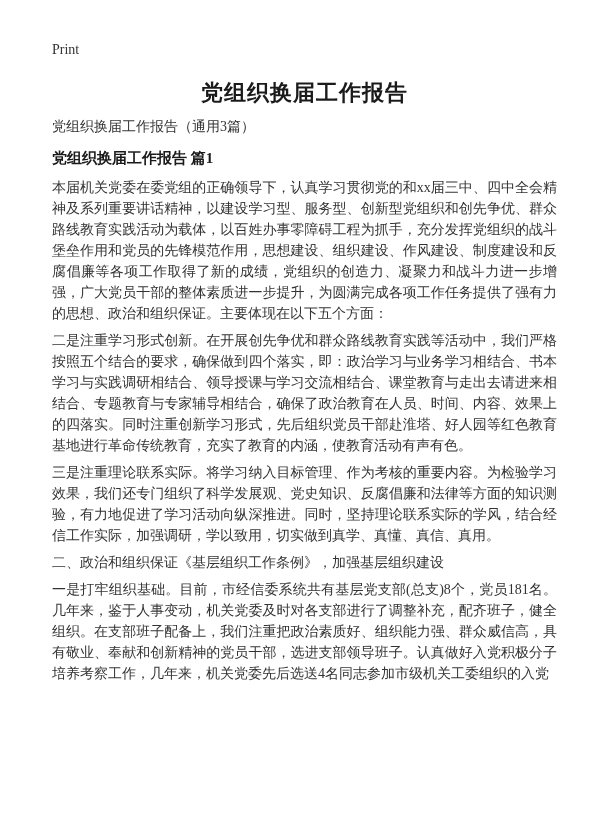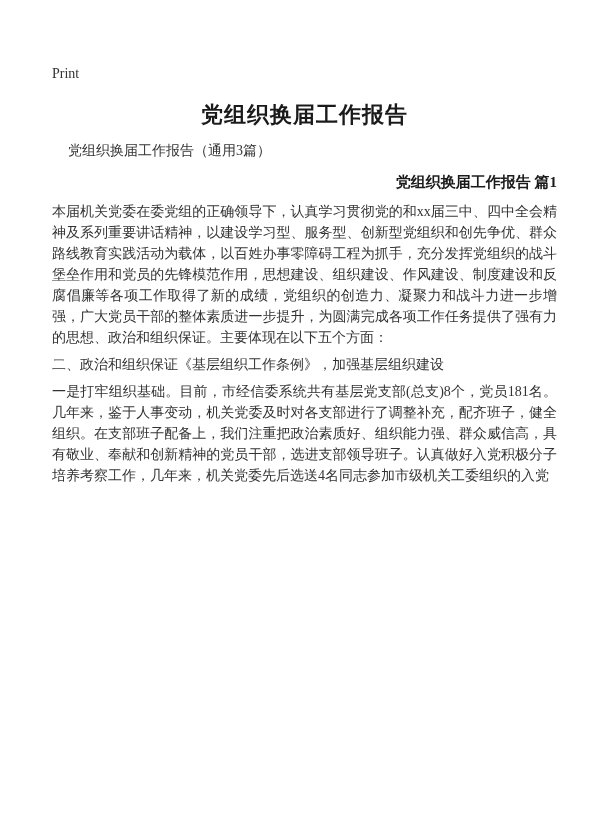--- a/index.html
+++ b/index.html
@@ -6,56 +6,54 @@
     margin: 0;
     padding: 0;
     background: #ffffff;
   }
   .page {
     position: relative;
     width: 600px;
     height: 828px;
     box-sizing: border-box;
     background: #ffffff;
-    padding: 64px 43px 0 52px;
+    padding: 40px 43px 0 52px;
     overflow: hidden;
     font-family: "Liberation Serif", "DejaVu Serif", serif;
     color: #333333;
   }
   .print-link {
     display: inline-block;
     font-size: 14px;
     line-height: 17px;
     color: #333333;
     text-decoration: none;
     cursor: pointer;
   }
   .doc-title {
     margin: 21px 0 0 0;
     font-size: 22px;
     line-height: 28px;
     font-weight: 700;
     text-align: center;
     color: #1a1a1a;
     letter-spacing: 1px;
-    font-family: Liberation Mono, monospace;
   }
   .doc-subtitle {
-    margin: 9px 0 0 16px;
+    margin: 9px 0 0 0;
     font-size: 14px;
     line-height: 21px;
     color: #333333;
   }
   .article-heading {
     margin: 10px 0 8px 0;
     font-size: 15px;
     line-height: 22px;
     font-weight: 700;
     color: #1a1a1a;
-    text-align: right;
   }
   .block {
     margin: 6px 0;
     font-size: 14px;
     line-height: 21px;
     text-align: justify;
     text-justify: inter-ideograph;
     color: #333333;
     word-break: break-all;
   }
@@ -72,20 +70,22 @@
     <h1 class="doc-title">党组织换届工作报告</h1>
 
     <p class="doc-subtitle">党组织换届工作报告（通用3篇）</p>
 
     <h2 class="article-heading">党组织换届工作报告 篇1</h2>
 
     <p class="block">本届机关党委在委党组的正确领导下，认真学习贯彻党的和xx届三中、四中全会精神及系列重要讲话精神，以建设学习型、服务型、创新型党组织和创先争优、群众路线教育实践活动为载体，以百姓办事零障碍工程为抓手，充分发挥党组织的战斗堡垒作用和党员的先锋模范作用，思想建设、组织建设、作风建设、制度建设和反腐倡廉等各项工作取得了新的成绩，党组织的创造力、凝聚力和战斗力进一步增强，广大党员干部的整体素质进一步提升，为圆满完成各项工作任务提供了强有力的思想、政治和组织保证。主要体现在以下五个方面：</p>
 
 
 
+    <p class="block">二是注重学习形式创新。在开展创先争优和群众路线教育实践等活动中，我们严格按照五个结合的要求，确保做到四个落实，即：政治学习与业务学习相结合、书本学习与实践调研相结合、领导授课与学习交流相结合、课堂教育与走出去请进来相结合、专题教育与专家辅导相结合，确保了政治教育在人员、时间、内容、效果上的四落实。同时注重创新学习形式，先后组织党员干部赴淮塔、好人园等红色教育基地进行革命传统教育，充实了教育的内涵，使教育活动有声有色。</p>
 
+    <p class="block">三是注重理论联系实际。将学习纳入目标管理、作为考核的重要内容。为检验学习效果，我们还专门组织了科学发展观、党史知识、反腐倡廉和法律等方面的知识测验，有力地促进了学习活动向纵深推进。同时，坚持理论联系实际的学风，结合经信工作实际，加强调研，学以致用，切实做到真学、真懂、真信、真用。</p>
 
     <p class="block">二、政治和组织保证《基层组织工作条例》，加强基层组织建设</p>
 
     <p class="block">一是打牢组织基础。目前，市经信委系统共有基层党支部(总支)8个，党员181名。几年来，鉴于人事变动，机关党委及时对各支部进行了调整补充，配齐班子，健全组织。在支部班子配备上，我们注重把政治素质好、组织能力强、群众威信高，具有敬业、奉献和创新精神的党员干部，选进支部领导班子。认真做好入党积极分子培养考察工作，几年来，机关党委先后选送4名同志参加市级机关工委组织的入党</p>
 
   </div>
 </div>
 
 </body></html>

